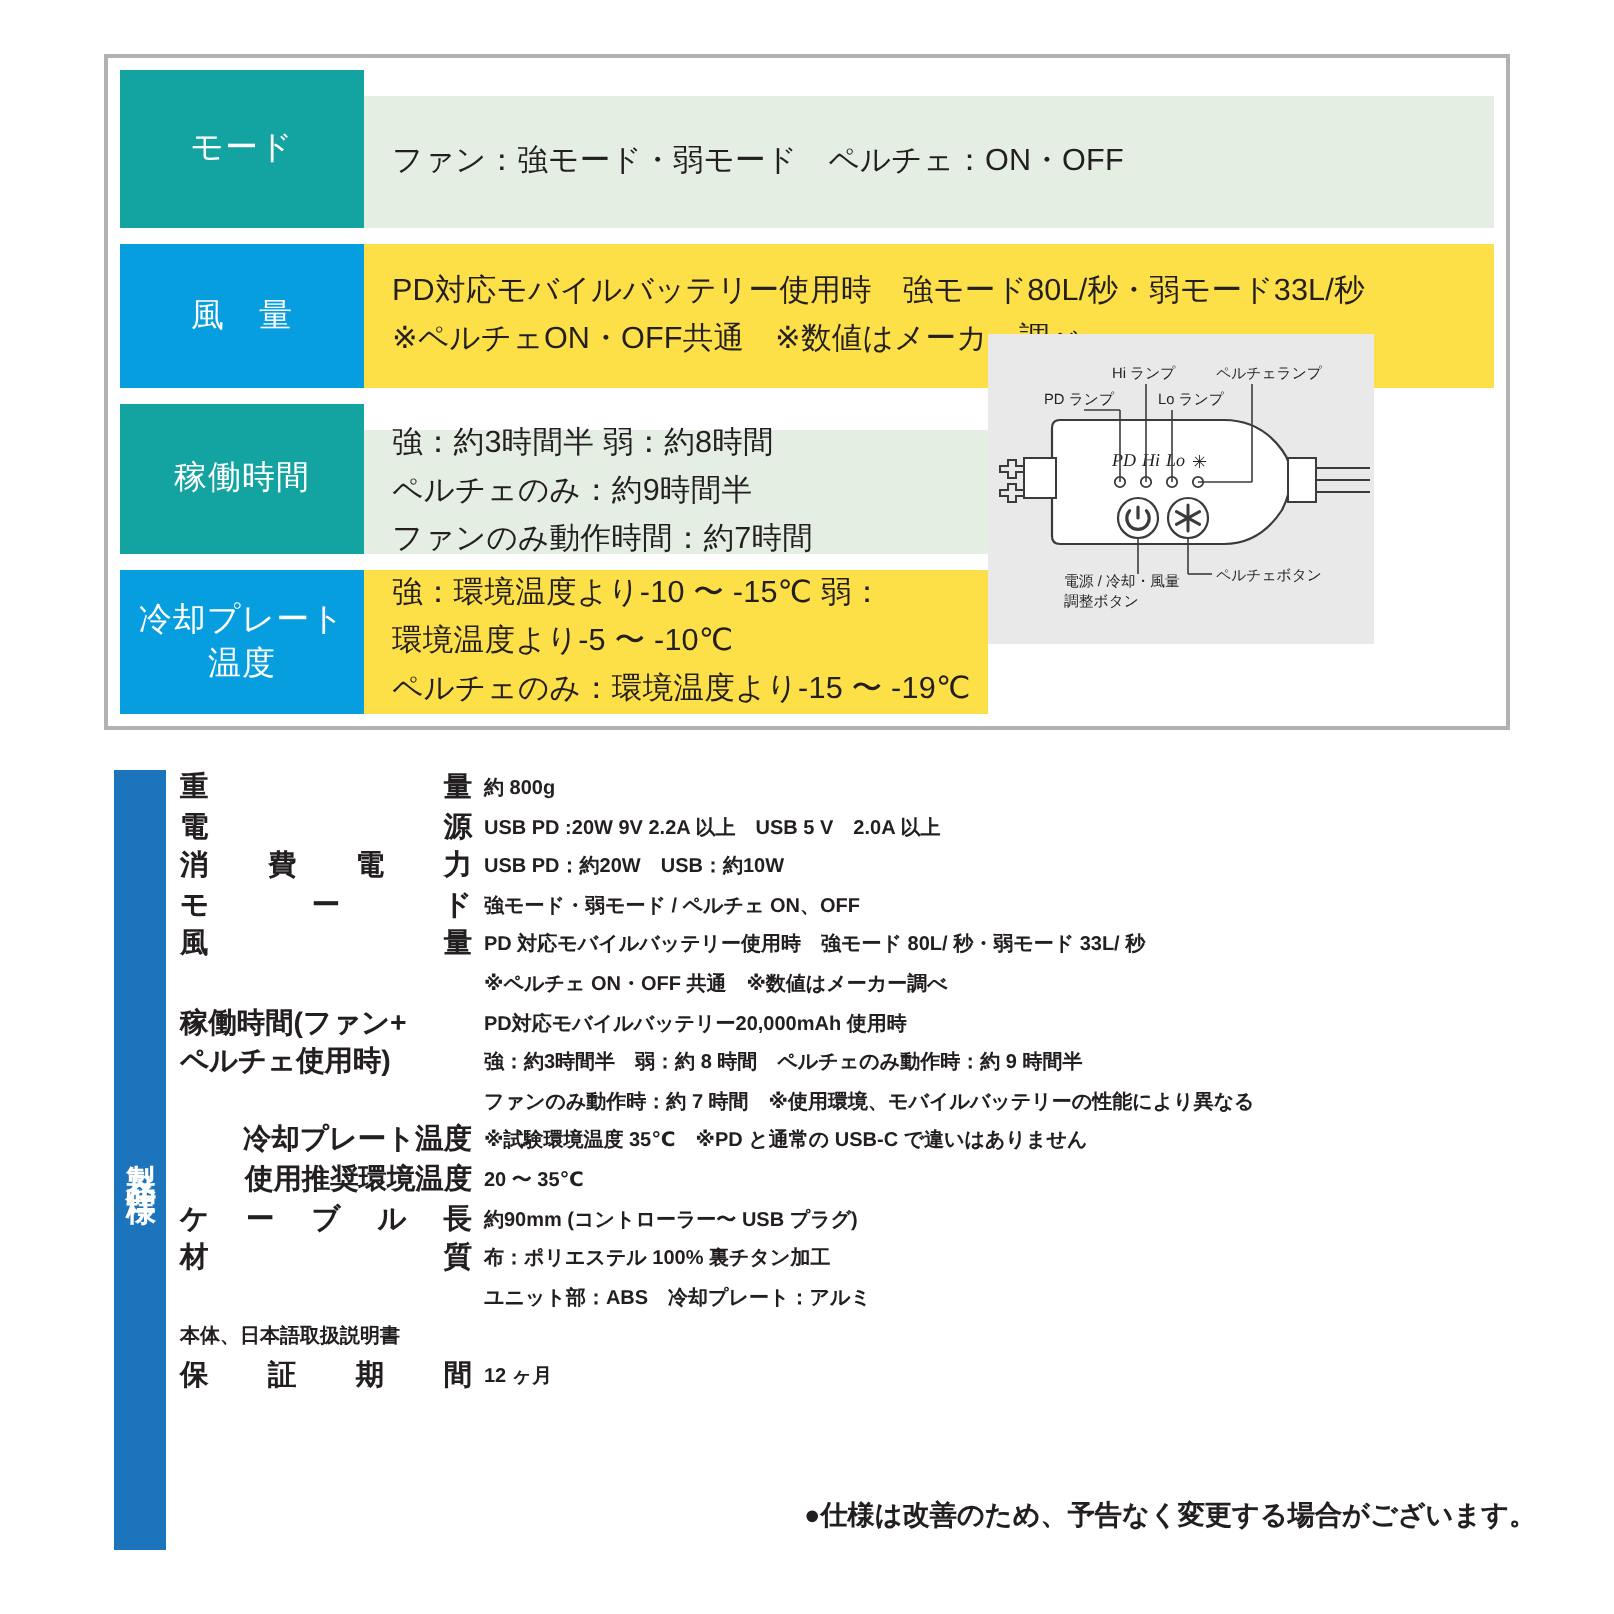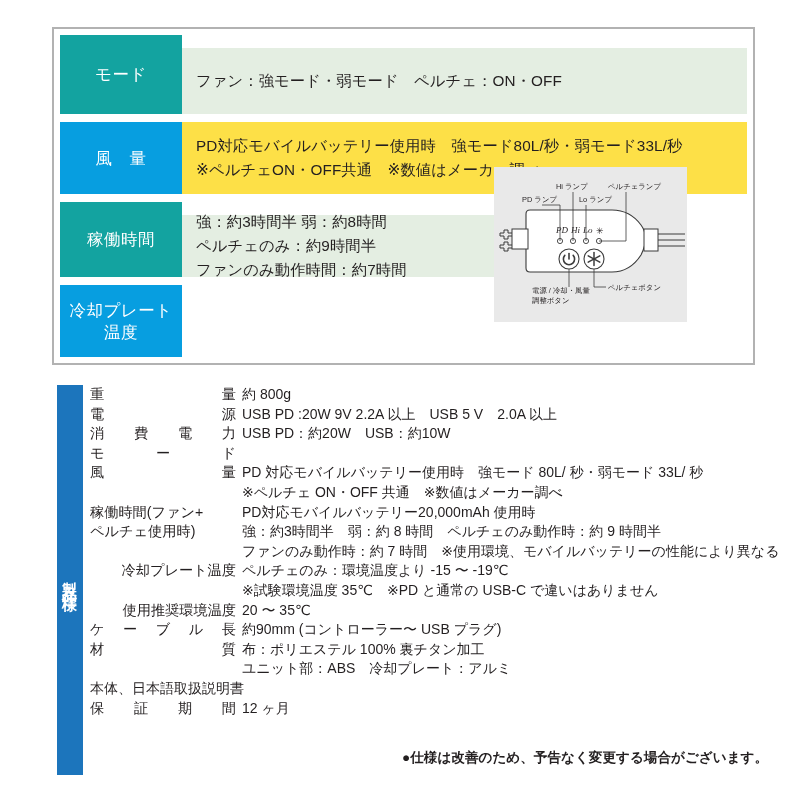--- a/index.html
+++ b/index.html
@@ -128,34 +128,34 @@
   .lrow {
     display: flex;
     align-items: flex-start;
     min-height: 19.6px;
   }
   .lkey {
     flex: 0 0 152px;
     width: 152px;
     font-size: 14.2px;
     line-height: 19.6px;
-    font-weight: 400;
+    font-weight: 700;
     text-align: justify;
     text-align-last: justify;
     padding-right: 6px;
     box-sizing: border-box;
     white-space: nowrap;
     color: #231f20;
   }
   .lkey.tight { text-align-last: right; letter-spacing: 0; }
   .lval {
     flex: 1 1 auto;
-    font-size: 14px;
+    font-size: 10px;
     line-height: 19.6px;
-    font-weight: 400;
+    font-weight: 700;
     color: #231f20;
     white-space: pre;
   }
   #footnote {
     position: absolute;
     left: 345px;
     top: 365px;
     font-size: 13.6px;
     font-weight: 700;
     line-height: 1.2;
@@ -191,20 +191,25 @@
     <div class="td-cell td-green">
       <div>強：約3時間半 弱：約8時間</div>
       <div>ペルチェのみ：約9時間半</div>
       <div>ファンのみ動作時間：約7時間</div>
     </div>
   </div>
 
   <div class="trow" id="row-plate">
     <div class="th-cell th-blue" style="white-space:pre-line">冷却プレート
 温度</div>
+    <div class="td-cell td-bluebg">
+      <div>強：環境温度より-10 〜 -15℃ 弱：</div>
+      <div>環境温度より-5 〜 -10℃</div>
+      <div>ペルチェのみ：環境温度より-15 〜 -19℃</div>
+    </div>
   </div>
 </div>
 
 <div id="diagram-panel">
   <svg id="diagram-svg" width="193" height="155" viewBox="0 0 193 155">
 
     <path d="M36 43 L118 43 Q136 43 147 58 Q156 70 147 88 Q136 105 118 105 L36 105 Q32 105 32 101 L32 47 Q32 43 36 43 Z" fill="#ffffff" stroke="#3b3b3b" stroke-width="1.1"></path>
 
     <rect x="18" y="62" width="16" height="20" fill="#ffffff" stroke="#3b3b3b" stroke-width="1"></rect>
     <path d="M18 66 l-4 0 l0 -3 l-4 0 l0 3 l-4 0 l0 3 l4 0 l0 3 l4 0 l0 -3 l4 0" fill="none" stroke="#3b3b3b" stroke-width="1"></path>
@@ -275,20 +280,21 @@
       <div class="lval">USB PD :20W 9V 2.2A 以上　USB 5 V　2.0A 以上</div>
     </div>
 
     <div class="lrow">
       <div class="lkey">消費電力</div>
       <div class="lval">USB PD：約20W　USB：約10W</div>
     </div>
 
     <div class="lrow">
       <div class="lkey">モード</div>
+      <div class="lval">強モード・弱モード / ペルチェ ON、OFF</div>
     </div>
 
     <div class="lrow">
       <div class="lkey">風量</div>
       <div>
         <div class="lval">PD 対応モバイルバッテリー使用時　強モード 80L/ 秒・弱モード 33L/ 秒</div>
         <div class="lval">※ペルチェ ON・OFF 共通　※数値はメーカー調べ</div>
       </div>
     </div>
 
@@ -298,21 +304,20 @@
       <div>
         <div class="lval">PD対応モバイルバッテリー20,000mAh 使用時</div>
         <div class="lval">強：約3時間半　弱：約 8 時間　ペルチェのみ動作時：約 9 時間半</div>
         <div class="lval">ファンのみ動作時：約 7 時間　※使用環境、モバイルバッテリーの性能により異なる</div>
       </div>
     </div>
 
     <div class="lrow">
       <div class="lkey tight">冷却プレート温度</div>
       <div>
-        <div class="lval">ペルチェのみ：環境温度より -15 〜 -19℃</div>
         <div class="lval">※試験環境温度 35℃　※PD と通常の USB-C で違いはありません</div>
       </div>
     </div>
 
     <div class="lrow">
       <div class="lkey tight">使用推奨環境温度</div>
       <div class="lval">20 〜 35℃</div>
     </div>
 
     <div class="lrow">

